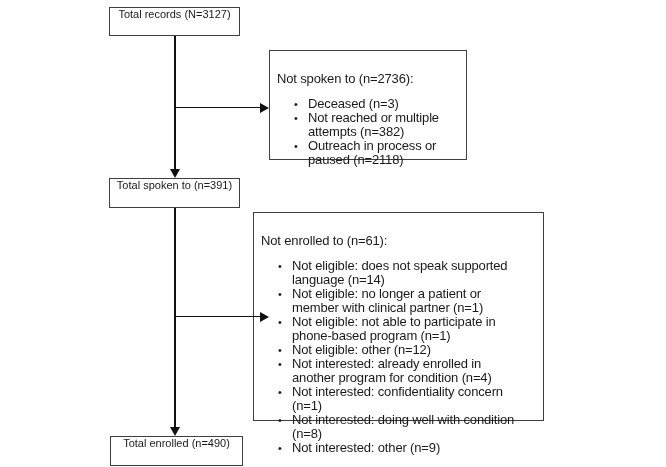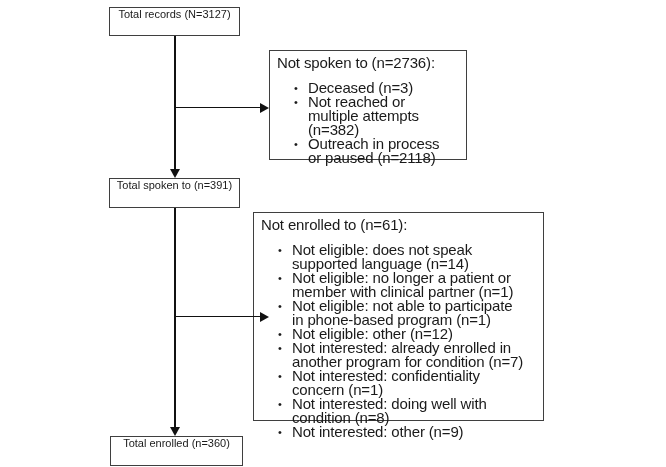--- a/index.html
+++ b/index.html
@@ -22,24 +22,24 @@
     border:1px solid var(--border);
     background:var(--bg);
     box-sizing:border-box;
   }
   .main-box{
     display:flex;justify-content:center;
     font-size:11px;
     text-align:center;
   }
   .side-box{
-    font-size:15px;
+    font-size:13px;
     line-height:14px;
     letter-spacing:-0.15px;
-    padding:4px 6px 4px 6px;
+    padding:20px 6px 4px 6px;
   }
   .side-box .hdr{margin:1px 0 0 1px;}
   .side-box ul{
     list-style:none;
     margin:11px;padding:0;
   }
   .side-box li{
     position:relative;
     padding-left:21px;
     margin:0;
@@ -89,40 +89,40 @@
 
   <div class="box main-box" id="top-box">
     <span>Total records (N=3127)</span>
   </div>
 
   <div class="box main-box" id="mid-box">
     <span>Total spoken to (n=391)</span>
   </div>
 
   <div class="box main-box" id="bottom-box">
-    <span>Total enrolled (n=360)</span>
+    <span>Total enrolled (n=490)</span>
   </div>
 
   <div class="box side-box" id="side-box-1">
     <div class="hdr">Not spoken to (n=2736):</div>
     <ul>
       <li>Deceased (n=3)</li>
       <li>Not reached or multiple attempts (n=382)</li>
       <li>Outreach in process or paused (n=2118)</li>
     </ul>
   </div>
 
   <div class="box side-box" id="side-box-2">
     <div class="hdr">Not enrolled to (n=61):</div>
     <ul>
       <li>Not eligible: does not speak supported language (n=14)</li>
       <li>Not eligible: no longer a patient or member with clinical partner (n=1)</li>
       <li>Not eligible: not able to participate in phone-based program (n=1)</li>
       <li>Not eligible: other (n=12)</li>
-      <li>Not interested: already enrolled in another program for condition (n=7)</li>
+      <li>Not interested: already enrolled in another program for condition (n=4)</li>
       <li>Not interested: confidentiality concern (n=1)</li>
       <li>Not interested: doing well with condition (n=8)</li>
       <li>Not interested: other (n=9)</li>
     </ul>
   </div>
 
   <div class="line vline" id="vline-1"></div>
   <div class="arrow-down" id="arrow-1"></div>
 
   <div class="line hline" id="hline-1"></div>

